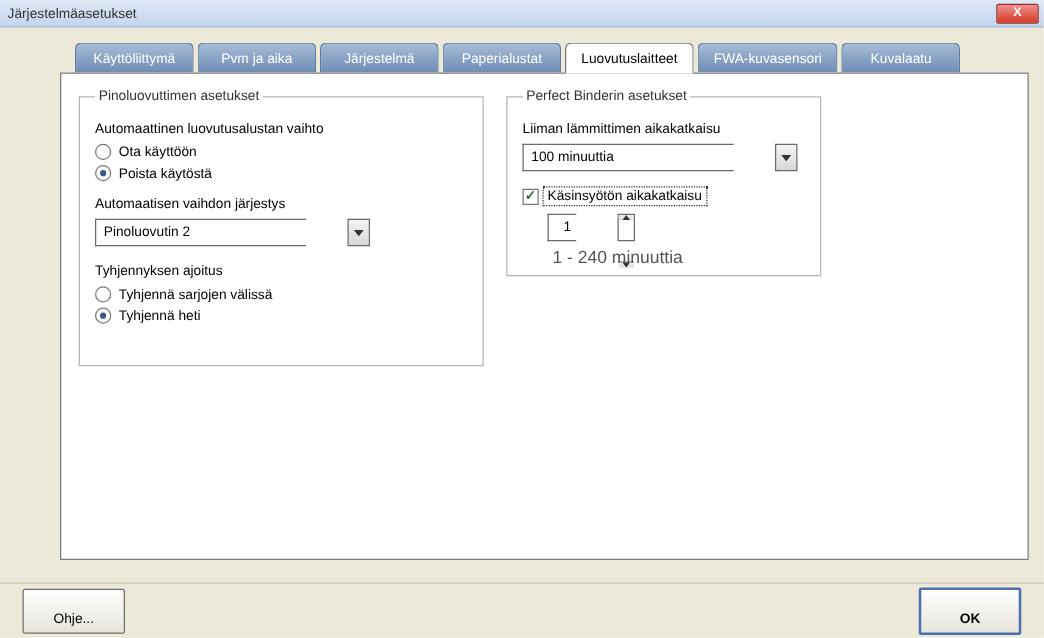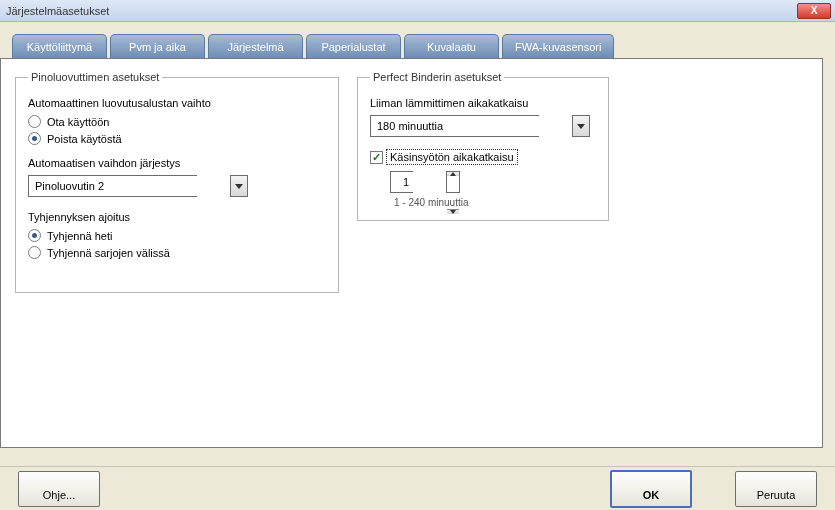--- a/index.html
+++ b/index.html
@@ -30,20 +30,21 @@
     border-radius: 2px;
     color: #fff;
     text-align: center;
     line-height: 14px;
     font-weight: bold;
     font-size: 10px;
     cursor: pointer;
   }
   .content {
     padding: 12px 12px 8px 0;
+    margin-left: 48px;
   }
   .tabs {
     display: flex;
     gap: 3px;
     padding-left: 12px;
     position: relative;
     z-index: 2;
   }
   .tab {
     height: 24px;
@@ -200,21 +201,21 @@
     border-left:3px solid transparent;
     border-right:3px solid transparent;
     border-bottom:4px solid #333;
   }
   .tri-down-s {
     width:0;height:0;
     border-left:3px solid transparent;
     border-right:3px solid transparent;
     border-top:4px solid #333;
   }
-  .hint { font-size: 10px; color: #555; margin-top: 4px; margin-left: 4px; }
+  .hint { font-size: 14px; color: #555; margin-top: 4px; margin-left: 4px; }
   .dotted-focus {
     border: 1px dotted #333;
     padding: 1px 3px;
     margin-left: -3px;
   }
   .footer {
     position: absolute;
     left: 0; right: 0; bottom: 0;
     height: 44px;
     background: #ece9d8;
@@ -249,22 +250,23 @@
   <div class="close-btn">X</div>
 </div>
 
 <div class="content">
 
   <div class="tabs">
     <div class="tab">Käyttöliittymä</div>
     <div class="tab">Pvm ja aika</div>
     <div class="tab">Järjestelmä</div>
     <div class="tab">Paperialustat</div>
+    <div class="tab active">Luovutuslaitteet</div>
+    <div class="tab">FWA-kuvasensori</div>
     <div class="tab">Kuvalaatu</div>
-    <div class="tab">FWA-kuvasensori</div>
   </div>
 
   <div class="panel">
     <div class="groups">
 
       <fieldset class="group grp1">
         <legend>Pinoluovuttimen asetukset</legend>
 
         <div class="section-title">Automaattinen luovutusalustan vaihto</div>
         <div class="radio-row">
@@ -279,35 +281,35 @@
         <div class="section-title" style="margin-top:12px">Automaatisen vaihdon järjestys</div>
         <div class="combo">
           <div class="combo-input">Pinoluovutin 2</div>
           <div class="combo-btn">
             <div class="tri-down"></div>
           </div>
         </div>
 
         <div class="section-title" style="margin-top:14px">Tyhjennyksen ajoitus</div>
         <div class="radio-row">
+          <span class="radio"></span>
+          <span>Tyhjennä sarjojen välissä</span>
+        </div>
+        <div class="radio-row">
           <span class="radio checked"></span>
           <span>Tyhjennä heti</span>
         </div>
-        <div class="radio-row">
-          <span class="radio"></span>
-          <span>Tyhjennä sarjojen välissä</span>
-        </div>
       </fieldset>
 
       <fieldset class="group grp2">
         <legend>Perfect Binderin asetukset</legend>
 
         <div class="section-title">Liiman lämmittimen aikakatkaisu</div>
         <div class="combo combo2">
-          <div class="combo-input">180 minuuttia</div>
+          <div class="combo-input">100 minuuttia</div>
           <div class="combo-btn">
             <div class="tri-down"></div>
           </div>
         </div>
 
         <div class="check-row" style="margin-top:12px">
           <span class="checkbox checked"></span>
           <span class="dotted-focus">Käsinsyötön aikakatkaisu</span>
         </div>
 
@@ -329,14 +331,13 @@
 
     </div>
   </div>
 
 </div>
 
 <div class="footer">
   <button class="btn">Ohje...</button>
   <div class="spacer"></div>
   <button class="btn primary">OK</button>
-  <button class="btn">Peruuta</button>
 </div>
 
 </body></html>

